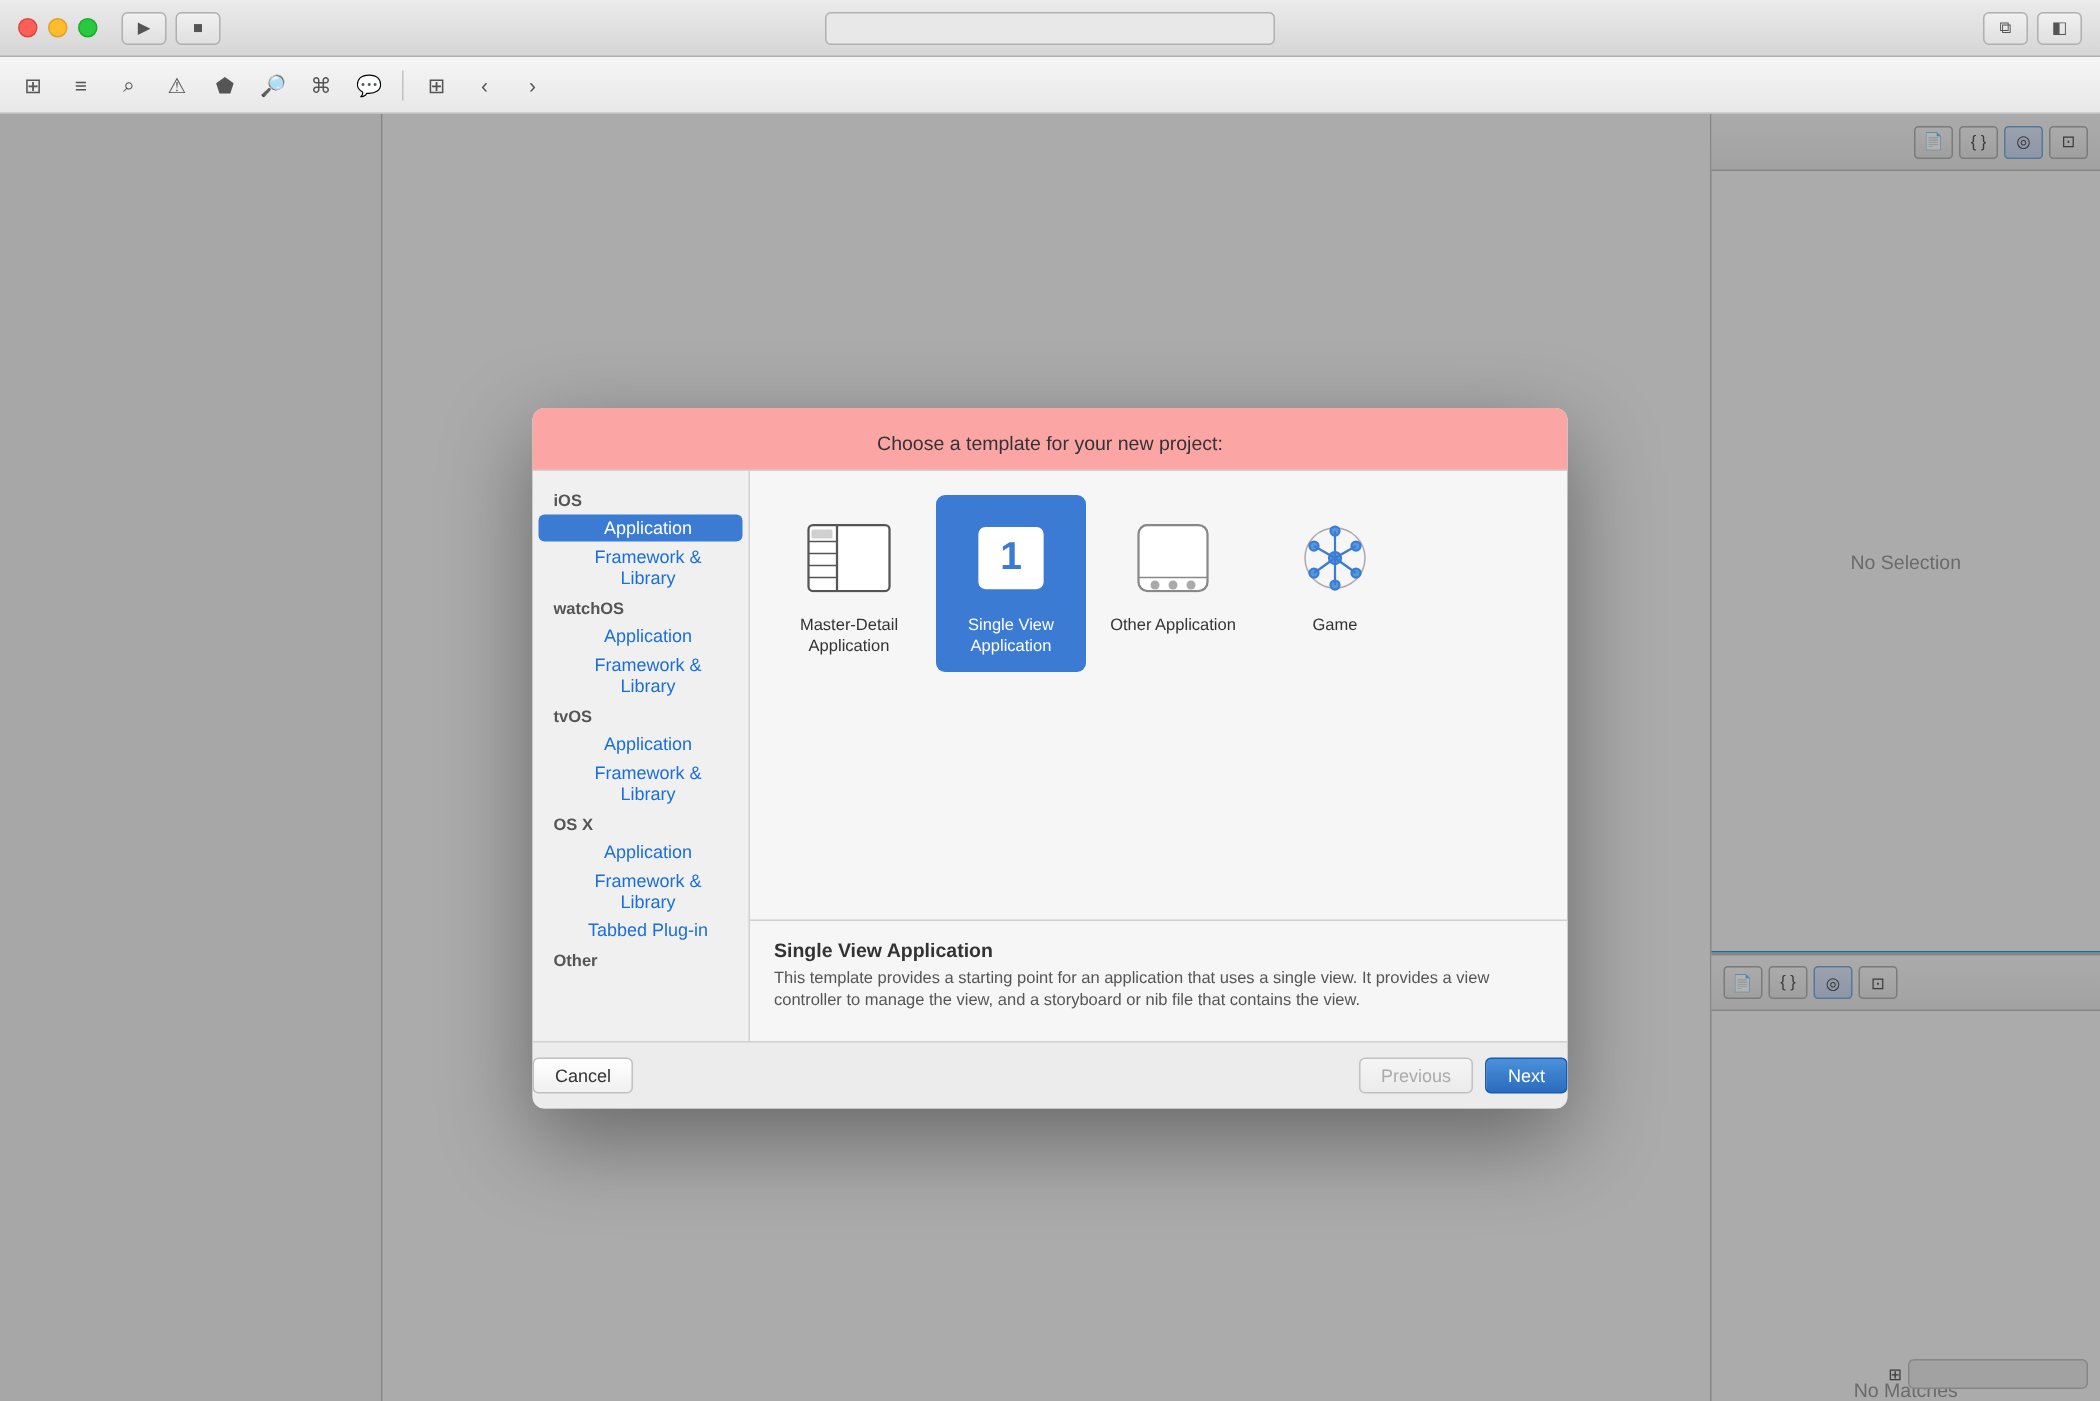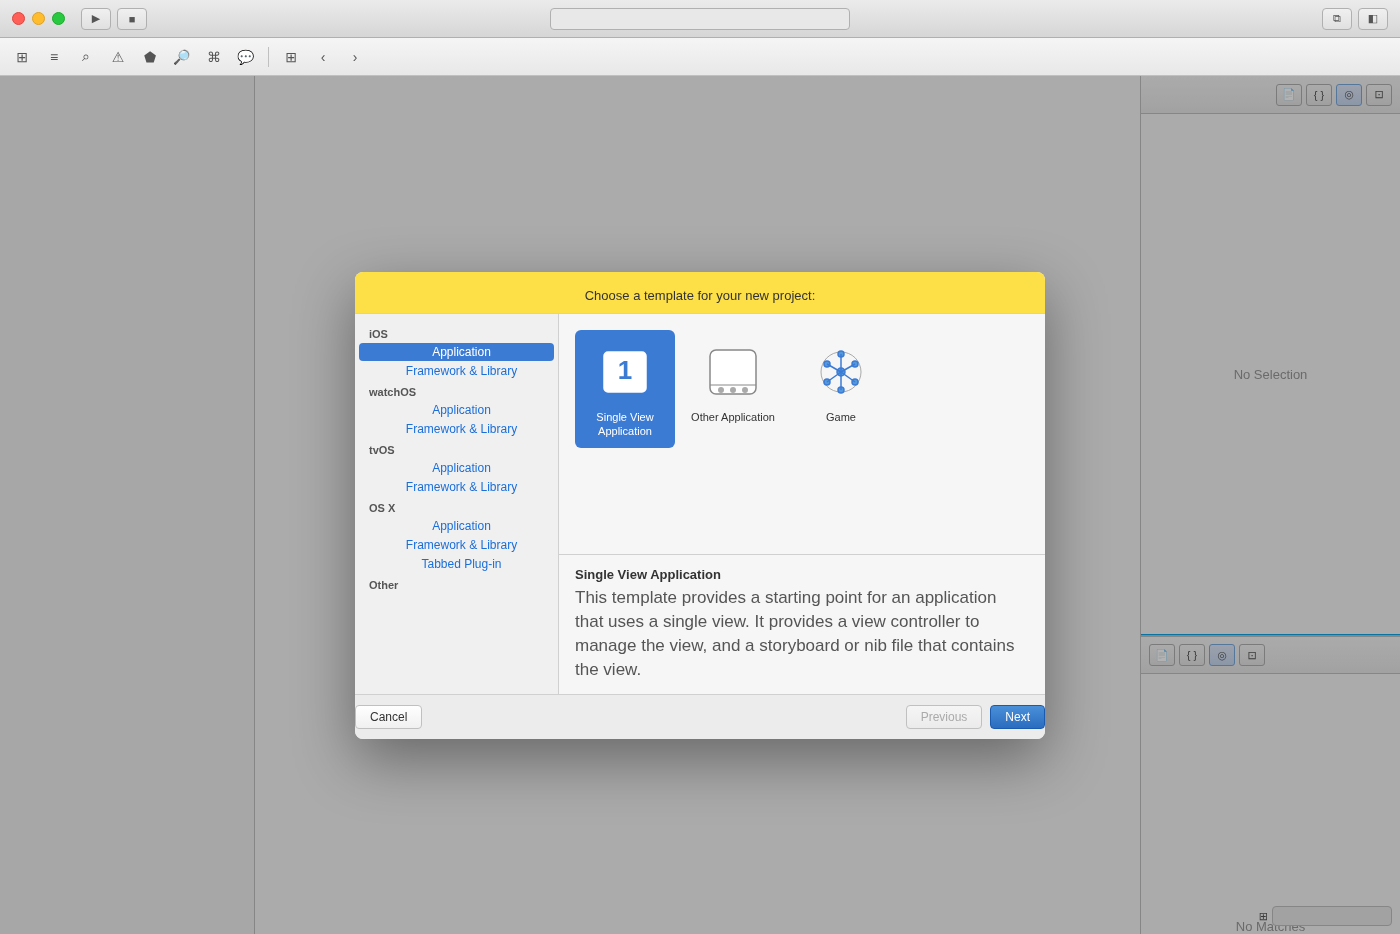--- a/index.html
+++ b/index.html
@@ -212,32 +212,32 @@
       flex-direction: column;
     }
 
     .modal-title-bar {
       padding: 16px 6px 10px;
       text-align: center;
       font-size: 13px;
       color: #333;
       font-weight: 500;
       border-bottom: 1px solid #d0d0d0;
-      background: #fde047;
+      background: #fca5a5;
     }
 
     .modal-body {
       display: flex;
       flex: 1;
       min-height: 380px;
     }
 
     
     .modal-sidebar {
-      width: 204px;
+      width: 145px;
       background: #f0f0f0;
       border-right: 1px solid #d0d0d0;
       padding: 10px 0;
     }
 
     .modal-sidebar-section {
       margin-bottom: 2px;
     }
 
     .modal-sidebar-header {
@@ -325,21 +325,21 @@
     }
 
     .modal-description-title {
       font-size: 13px;
       font-weight: 600;
       color: #333;
       margin-bottom: 4px;
     }
 
     .modal-description-text {
-      font-size: 17px;
+      font-size: 11px;
       color: #555;
       line-height: 1.4;
     }
 
     
     .modal-footer {
       padding: 10px 0;
       display: flex;
       align-items: center;
       justify-content: space-between;
@@ -511,20 +511,34 @@
 
           <div class="modal-sidebar-section">
             <div class="modal-sidebar-header">Other</div>
           </div>
 
         </div>
 
         <div class="modal-content">
           <div class="template-grid">
 
+            <div class="template-item">
+              <div class="template-icon">
+                <svg width="56" height="46" viewBox="0 0 56 46">
+                  <rect x="1" y="1" width="54" height="44" rx="3" ry="3" fill="white" stroke="#555" stroke-width="1.5"></rect>
+                  <line x1="20" y1="1" x2="20" y2="45" stroke="#555" stroke-width="1.5"></line>
+                  <line x1="1" y1="12" x2="20" y2="12" stroke="#555" stroke-width="1"></line>
+                  <line x1="1" y1="20" x2="20" y2="20" stroke="#555" stroke-width="1"></line>
+                  <line x1="1" y1="28" x2="20" y2="28" stroke="#555" stroke-width="1"></line>
+                  <line x1="1" y1="36" x2="20" y2="36" stroke="#555" stroke-width="1"></line>
+                  <rect x="3" y="4" width="14" height="6" rx="1" fill="#d0d0d0"></rect>
+                </svg>
+              </div>
+              <div class="template-label">Master-Detail Application</div>
+            </div>
 
 
             <div class="template-item selected">
               <div class="template-icon">
                 <svg width="48" height="46" viewBox="0 0 48 46">
                   <rect x="1" y="1" width="46" height="44" rx="6" ry="6" fill="white" stroke="#3b7bd4" stroke-width="2.5"></rect>
                   <text x="24" y="30" text-anchor="middle" font-size="26" font-weight="bold" fill="#3b7bd4">1</text>
                 </svg>
               </div>
               <div class="template-label">Single View Application</div>

